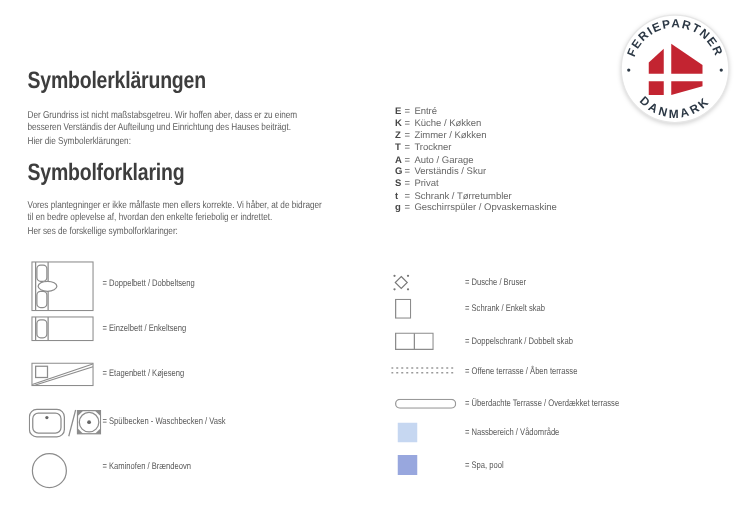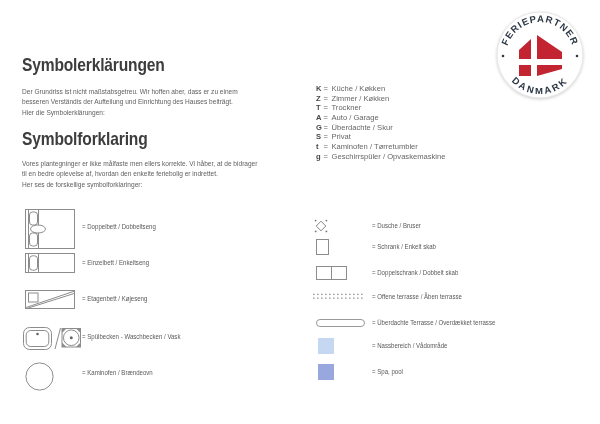--- a/index.html
+++ b/index.html
@@ -89,27 +89,28 @@
     <circle cx="48.25" cy="11.75" r="1.5" class="dot"></circle>
   </svg>
   <div class="lbl" style="left:82px;top:333px">= Spülbecken - Waschbecken / Vask</div>
 
   <svg class="sym" style="left:25px;top:362px" width="29" height="29" viewBox="0 0 29 29">
     <circle cx="14.5" cy="14.5" r="13.6" class="o"></circle>
   </svg>
   <div class="lbl" style="left:82px;top:369px">= Kaminofen / Brændeovn</div>
 
   <div class="codes">
+    <div class="row"><span class="c">E</span><span class="eq">=</span><span class="v">Entré</span></div>
     <div class="row"><span class="c">K</span><span class="eq">=</span><span class="v">Küche / Køkken</span></div>
     <div class="row"><span class="c">Z</span><span class="eq">=</span><span class="v">Zimmer / Køkken</span></div>
     <div class="row"><span class="c">T</span><span class="eq">=</span><span class="v">Trockner</span></div>
     <div class="row"><span class="c">A</span><span class="eq">=</span><span class="v">Auto / Garage</span></div>
-    <div class="row"><span class="c">G</span><span class="eq">=</span><span class="v">Überdachte / Skur</span></div>
+    <div class="row"><span class="c">G</span><span class="eq">=</span><span class="v">Verständis / Skur</span></div>
     <div class="row"><span class="c">S</span><span class="eq">=</span><span class="v">Privat</span></div>
-    <div class="row"><span class="c">t</span><span class="eq">=</span><span class="v">Kaminofen / Tørretumbler</span></div>
+    <div class="row"><span class="c">t</span><span class="eq">=</span><span class="v">Schrank / Tørretumbler</span></div>
     <div class="row"><span class="c">g</span><span class="eq">=</span><span class="v">Geschirrspüler / Opvaskemaskine</span></div>
   </div>
 
   <svg class="sym" style="left:314px;top:219px" width="14" height="14" viewBox="0 0 14 14">
     <path d="M7 2.2 L11.8 7 L7 11.8 L2.2 7 Z" fill="none" stroke="#777" stroke-width="0.9"></path>
     <circle cx="1.6" cy="1.6" r="0.9" fill="#777"></circle>
     <circle cx="12.4" cy="1.6" r="0.9" fill="#777"></circle>
     <circle cx="1.6" cy="12.4" r="0.9" fill="#777"></circle>
     <circle cx="12.4" cy="12.4" r="0.9" fill="#777"></circle>
   </svg>

